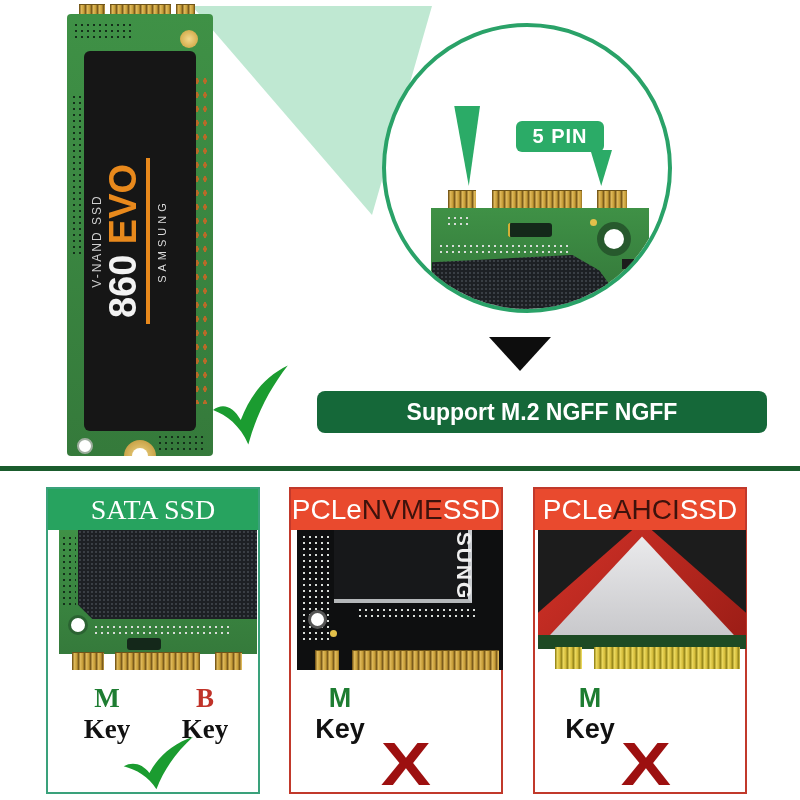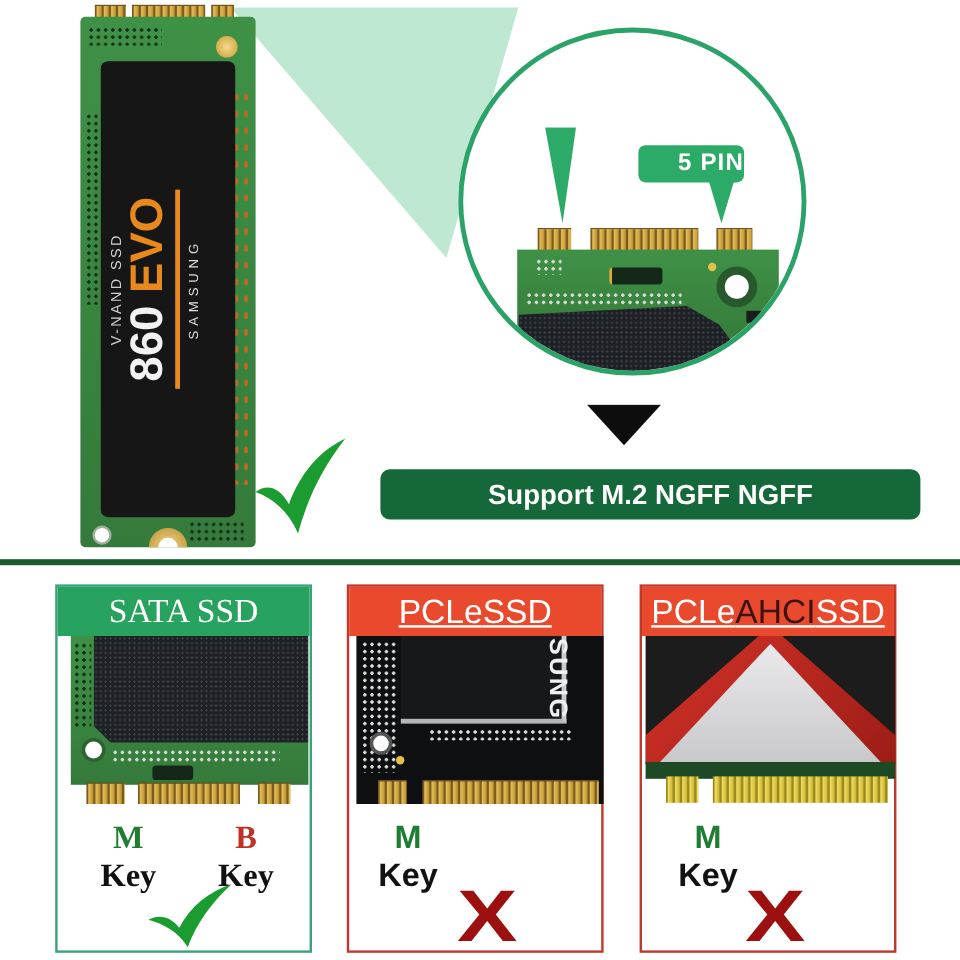--- a/index.html
+++ b/index.html
@@ -49,21 +49,21 @@
   .black-arrow{left:489px;top:337px;width:62px;height:34px;background:#0d0d0d;
                clip-path:polygon(0 0,100% 0,50% 100%);}
 
   
   .panel{top:487px;width:214px;height:307px;box-sizing:border-box;background:#fff;}
   .panel-green{border:2px solid #3aa17b;font-family:Liberation Serif, serif;}
   .panel-red{border:2px solid #c1392b;}
   .phead{position:absolute;left:0;top:0;width:100%;height:41px;display:flex;align-items:center;
          justify-content:center;font-size:28px;color:#fff;}
   .phead-green{background:#27a35f;}
-  .phead-red{background:#e94a2e;text-decoration:underline;}
+  .phead-red{background:#e94a2e;}
   .t-dark{color:#3d120c;}
   .keyblock{position:absolute;width:60px;text-align:center;font-weight:bold;line-height:1;}
   .key-letter{font-size:27px;}
   .key-word{font-size:27px;color:#111;margin-top:4px;}
   .letter-green{color:#1e7d32;}
   .letter-red{color:#c03228;}
   .x-mark{position:absolute;color:#9d1010;font-size:58px;font-weight:bold;
           transform:scale(1.3,1.05);text-align:center;line-height:1;}
 
   .chip-border{border-right:4px solid #c9ccd0;border-bottom:4px solid #b4b7b9;box-sizing:border-box;}
@@ -119,21 +119,21 @@
     <div class="abs" style="left:211px;top:195px;width:34px;height:34px;border-radius:50%;background:#27592d;"></div>
     <div class="abs" style="left:218px;top:202px;width:20px;height:20px;border-radius:50%;background:#fff;"></div>
     <div class="abs dots-light" style="left:52px;top:216px;width:130px;height:12px;"></div>
     <div class="abs speckle" style="left:46px;top:228px;width:180px;height:60px;border-radius:6px;clip-path:polygon(0 12%,78% 0,93% 26%,100% 55%,100% 100%,0 100%);"></div>
     <div class="abs" style="left:236px;top:232px;width:12px;height:10px;background:#1c1c1c;"></div>
     <div class="abs" style="left:236px;top:258px;width:12px;height:10px;background:#1c1c1c;"></div>
   </div>
 
   <div class="abs tail" style="left:452px;top:106px;width:28px;height:80px;clip-path:polygon(8% 0,100% 0,60% 100%);"></div>
   <div class="abs tail" style="left:588px;top:150px;width:24px;height:36px;clip-path:polygon(10% 0,100% 0,55% 100%);"></div>
-  <div class="abs bubble" style="left:532px;top:121px;width:88px;height:31px;justify-content:flex-end;">
+  <div class="abs bubble" style="left:516px;top:121px;width:88px;height:31px;">
     <span>5 PIN</span>
   </div>
 
   <svg class="abs" style="left:208px;top:363px;" width="84" height="84" viewBox="0 0 100 100">
     <path d="M6,56 C18,47 30,52 39,68 C51,36 70,15 95,3 C74,30 58,60 48,97 C38,74 22,62 6,56 Z" fill="#1b9c30"></path>
   </svg>
 
   <div class="abs black-arrow"></div>
 
   <div class="abs support-banner">
@@ -169,20 +169,21 @@
       <div class="key-word">Key</div>
     </div>
     <svg class="abs" style="left:71px;top:246px;" width="78" height="56" viewBox="0 0 100 100" preserveAspectRatio="none">
       <path d="M6,56 C18,47 30,52 39,68 C51,36 70,15 95,3 C74,30 58,60 48,97 C38,74 22,62 6,56 Z" fill="#1b9c30"></path>
     </svg>
   </div>
 
   <div class="abs panel panel-red" style="left:289px;">
     <div class="phead phead-red">
       <span>PCLe </span>
+        <span class="t-dark">NVME</span>
         <span> SSD</span>
     </div>
 
     <div class="abs" style="left:6px;top:41px;width:206px;height:140px;background:#0e0f10;overflow:hidden;">
       <div class="abs chip-border" style="left:37px;top:0;width:138px;height:73px;background:#17181a;">
         <span class="sung-rot" style="left:96px;top:24px;">SUNG</span>
       </div>
       <div class="abs dots-light" style="left:4px;top:4px;width:30px;height:110px;"></div>
       <div class="abs dots-light" style="left:60px;top:77px;width:120px;height:10px;"></div>
       <div class="abs" style="left:11px;top:80px;width:19px;height:19px;border-radius:50%;background:#fff;border:3px solid #555;box-sizing:border-box;"></div>

